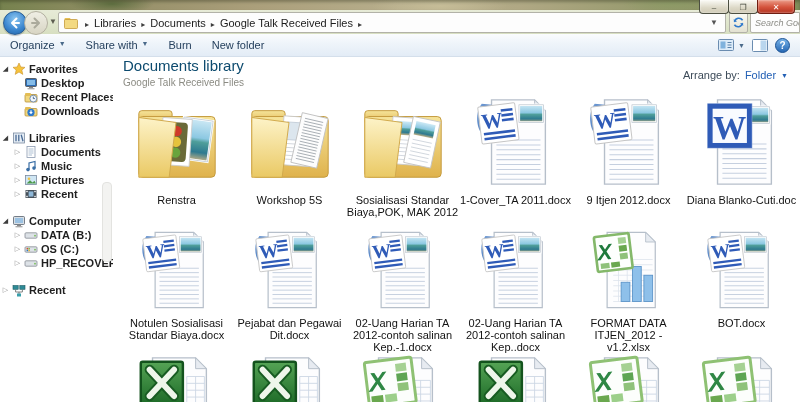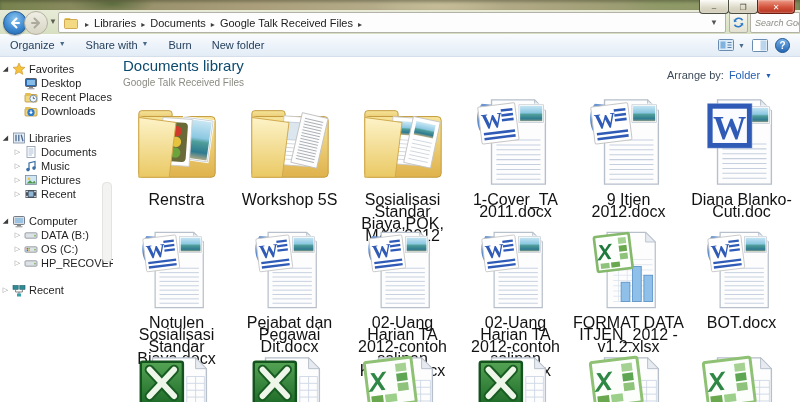--- a/index.html
+++ b/index.html
@@ -59,39 +59,39 @@
   .tb-iconbtn{display:flex;align-items:center;gap:3px;}
 
   
   .main{position:absolute;top:57px;left:0;right:0;bottom:0;display:flex;background:#fff;}
   .sidebar{position:relative;width:113px;flex:none;font-size:11px;color:#1f1f1f;padding-top:5px;box-sizing:border-box;}
   .side-row{display:flex;align-items:center;height:14px;overflow:hidden;white-space:nowrap;}
   .side-row.child{padding-left:12px;}
   .exp{width:11px;flex:none;text-align:center;font-size:7px;color:#8f8f8f;}
   .exp.open{color:#3c3c3c;}
   .side-ico{width:16px;flex:none;display:flex;justify-content:center;}
-  .side-label{padding-left:2px;}
+  .side-label{padding-left:2px;font-weight:bold;}
   .side-gap{height:13px;}
   .side-scroll{position:absolute;right:1px;top:125px;width:8px;height:78px;background:#f3f3f1;
     border:1px solid #e3e3e0;border-radius:4px;}
 
   .content{position:relative;flex:1;}
   .lib-title{position:absolute;left:10px;top:0;font-size:15px;color:#0c4a6e;}
   .lib-sub{position:absolute;left:10px;top:20px;font-size:10px;color:#8b8b83;}
-  .arrange{position:absolute;right:28px;top:12px;font-size:11px;color:#3c4a58;display:flex;gap:5px;align-items:center;}
+  .arrange{position:absolute;right:12px;top:12px;font-size:11px;color:#3c4a58;display:flex;gap:5px;align-items:center;}
   .arrange-val{color:#2360b5;}
   .arrange-caret{font-size:7px;color:#2360b5;margin-top:1px;}
 
   .grid{position:absolute;left:7px;top:38px;width:680px;display:grid;
     grid-template-columns:repeat(6,113px);grid-template-rows:133px 125px auto;}
   .item{display:flex;flex-direction:column;align-items:center;}
   .item .ficon{flex:none;display:flex;}
   .item.r1 .ficon svg,.item.r3 .ficon svg{width:94px;height:94px;}
   .item.r2 .ficon svg{width:84px;height:84px;}
-  .flabel{margin-top:5px;max-width:112px;text-align:center;font-size:16px;line-height:12px;color:#121212;}
+  .flabel{margin-top:5px;max-width:112px;text-align:center;font-size:11px;line-height:12px;color:#121212;}
 </style>
 </head>
 <body>
 
 <div class="screen">
 
   <div class="chrome">
     <div class="desktop-strip"></div>
     <div class="glass"></div>
 

